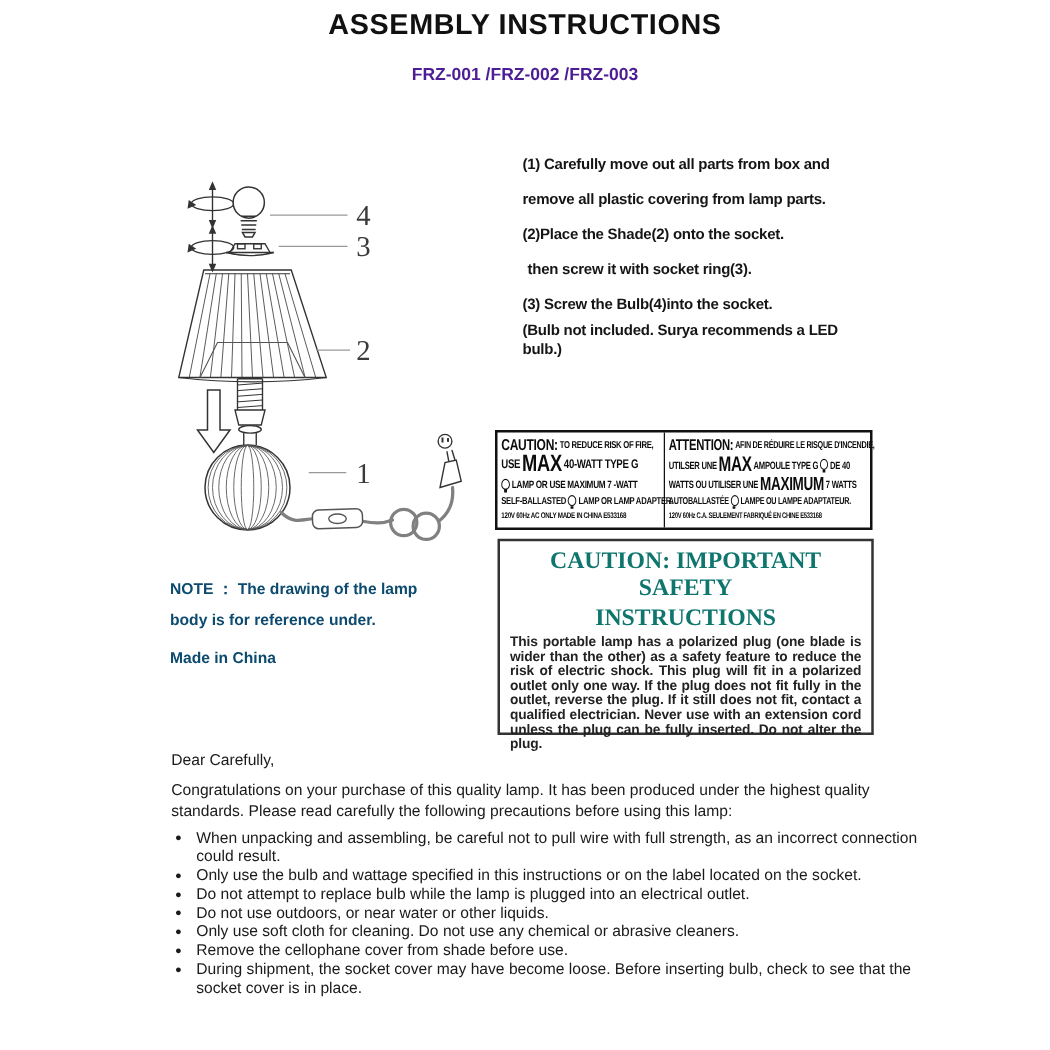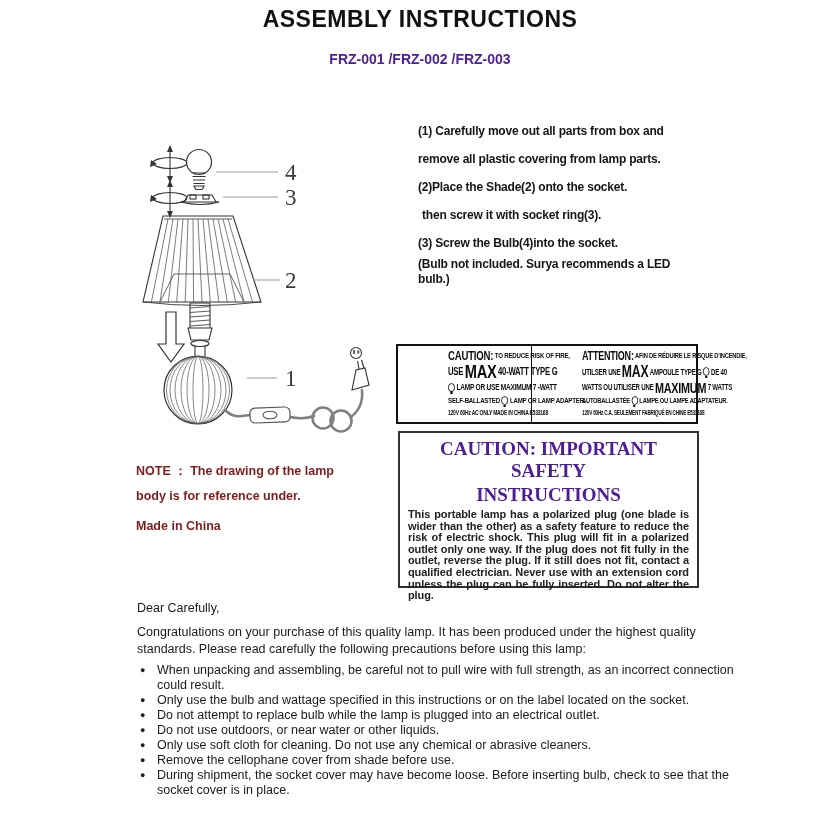--- a/index.html
+++ b/index.html
@@ -18,47 +18,47 @@
          letter-spacing:-.2px;color:#151515;}
   .steps div{white-space:nowrap;line-height:15px;}
   .s-gap{margin-bottom:13px;}
   .s-gap2{margin-bottom:6px;}
   .indent{padding-left:4px;}
   
   .clabel{position:absolute;left:396px;top:344px;width:302px;height:80px;
           border:2.5px solid #111;box-sizing:border-box;display:flex;background:#fff;}
   .cl-left{width:134px;border-right:1.5px solid #111;padding:2px 0 1px 3px;box-sizing:border-box;}
   .cl-right{flex:1;padding:2px 0 1px 3px;box-sizing:border-box;}
-  .lab-line{display:block;white-space:nowrap;margin-left:47px;}
+  .lab-line{display:block;white-space:nowrap;}
   .cond{display:inline-flex;align-items:center;gap:2px;transform-origin:0 50%;white-space:nowrap;}
   .cl-left .cond{transform:scaleX(0.77);}
   .cl-right .cond{transform:scaleX(0.72);}
   .clabel span{font-weight:bold;color:#0c0c0c;letter-spacing:-.3px;}
   .h1a{font-size:12.5px;} .h1b{font-size:8px;}
   .t10{font-size:10px;} .t85{font-size:8.5px;} .t8{font-size:8px;} .t65{font-size:6.5px;}
   .xl{font-size:19px;line-height:14px;} .xl2{font-size:17px;line-height:14px;}
   .xl3{font-size:15px;line-height:13px;}
   .lh15{height:15px;display:flex;align-items:center;}
   .lh17{height:17px;display:flex;align-items:center;}
   .lh14{height:14px;display:flex;align-items:center;}
   .lh13{height:13px;display:flex;align-items:center;}
   .lh9{height:10px;display:flex;align-items:center;}
   .bulb-ic{display:inline-block;width:7px;height:7px;border:1px solid #111;border-radius:50%;
            position:relative;flex:0 0 auto;}
   .bulb-ic::after{content:"";position:absolute;left:1.5px;bottom:-3px;width:3px;height:2.5px;background:#111;}
   
   .safety{position:absolute;left:398px;top:431px;width:301px;height:157px;border:2px solid #333;
           box-sizing:border-box;padding:3px 8px 0 8px;background:#fff;}
   .safety h2{margin:2px 0 0 0;text-align:center;font-family:"Liberation Serif",serif;
-             font-size:19px;font-weight:bold;color:#4c1d95;line-height:22px;}
+             font-size:19px;font-weight:bold;color:#0f766e;line-height:22px;}
   .safety .h2b{margin:2px 0 3px 0;}
   .safety p{margin:0;font-size:11px;font-weight:bold;line-height:11.6px;text-align:justify;
             color:#222;letter-spacing:-.1px;}
   
-  .note{position:absolute;left:136px;top:463px;font-size:12.5px;font-weight:bold;color:#7f1d1d;}
+  .note{position:absolute;left:136px;top:463px;font-size:12.5px;font-weight:bold;color:#0c4a6e;}
   .note div{white-space:nowrap;}
   .note .n1{margin-bottom:9px;} .note .n2{margin-bottom:16px;}
   
   .customer{position:absolute;left:137px;top:601px;width:620px;font-size:12.5px;color:#1a1a1a;}
   .salutation{line-height:15px;margin-bottom:8px;}
   .intro{line-height:17px;margin-bottom:5px;width:600px;}
   .bullets{list-style:none;margin:0;padding:0;}
   .bullets li{position:relative;padding-left:20px;line-height:15px;width:600px;}
   .bullets li::before{content:"\25CF";position:absolute;left:3px;top:0;font-size:9px;}
 </style>

